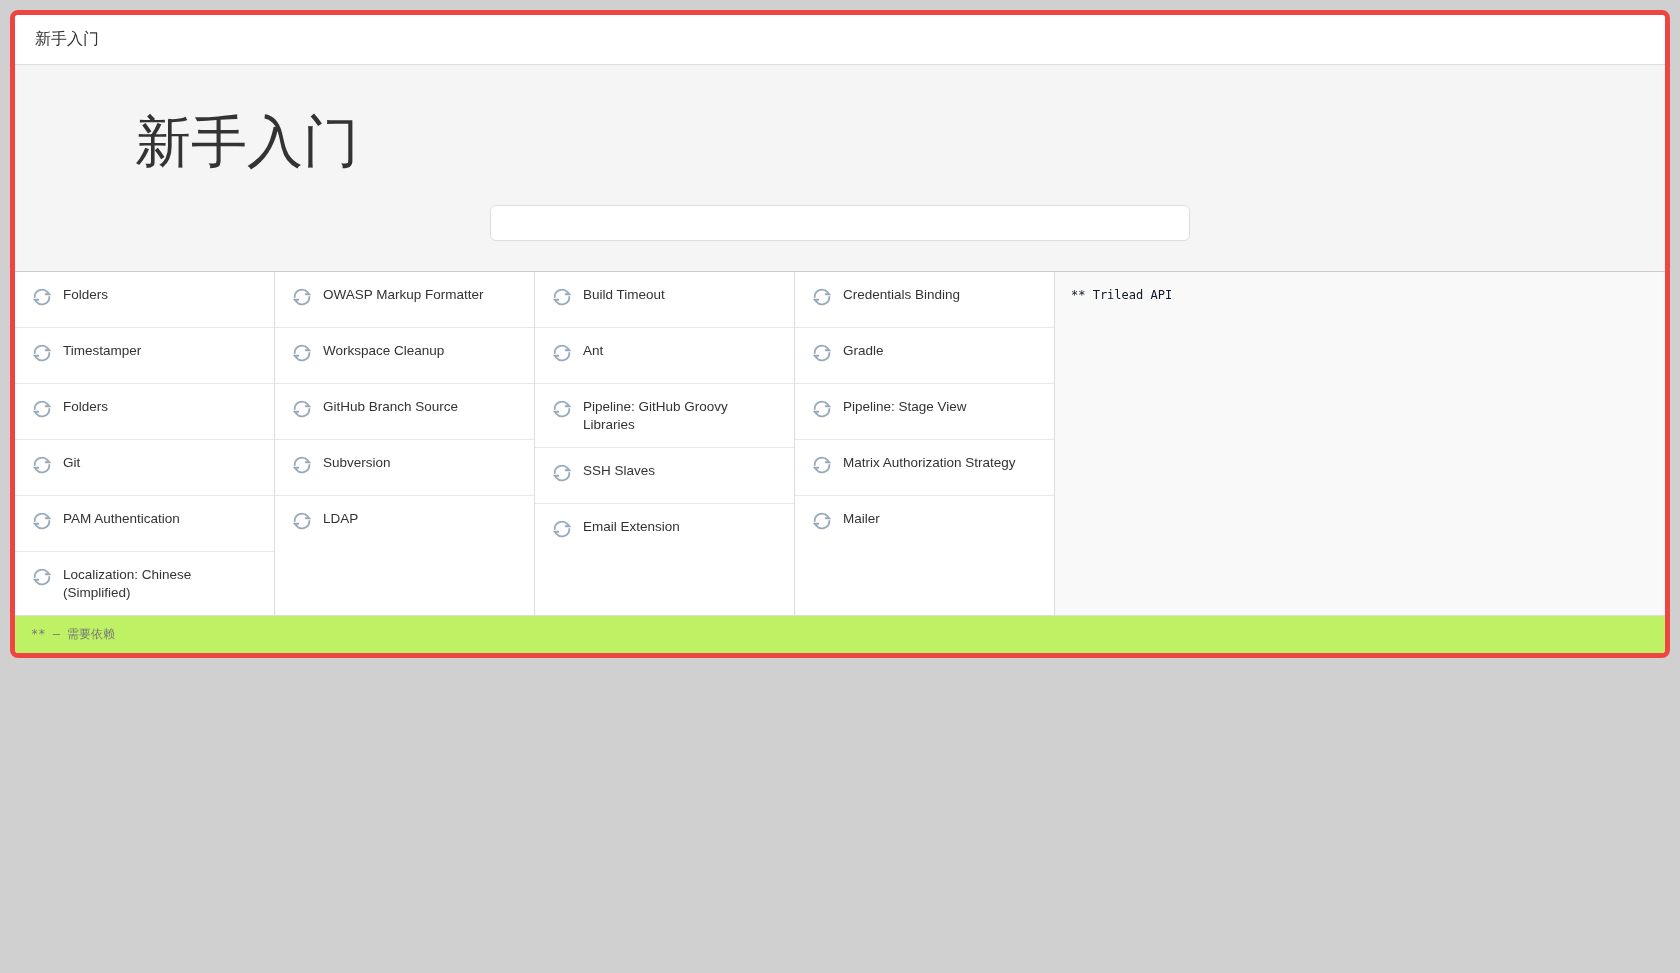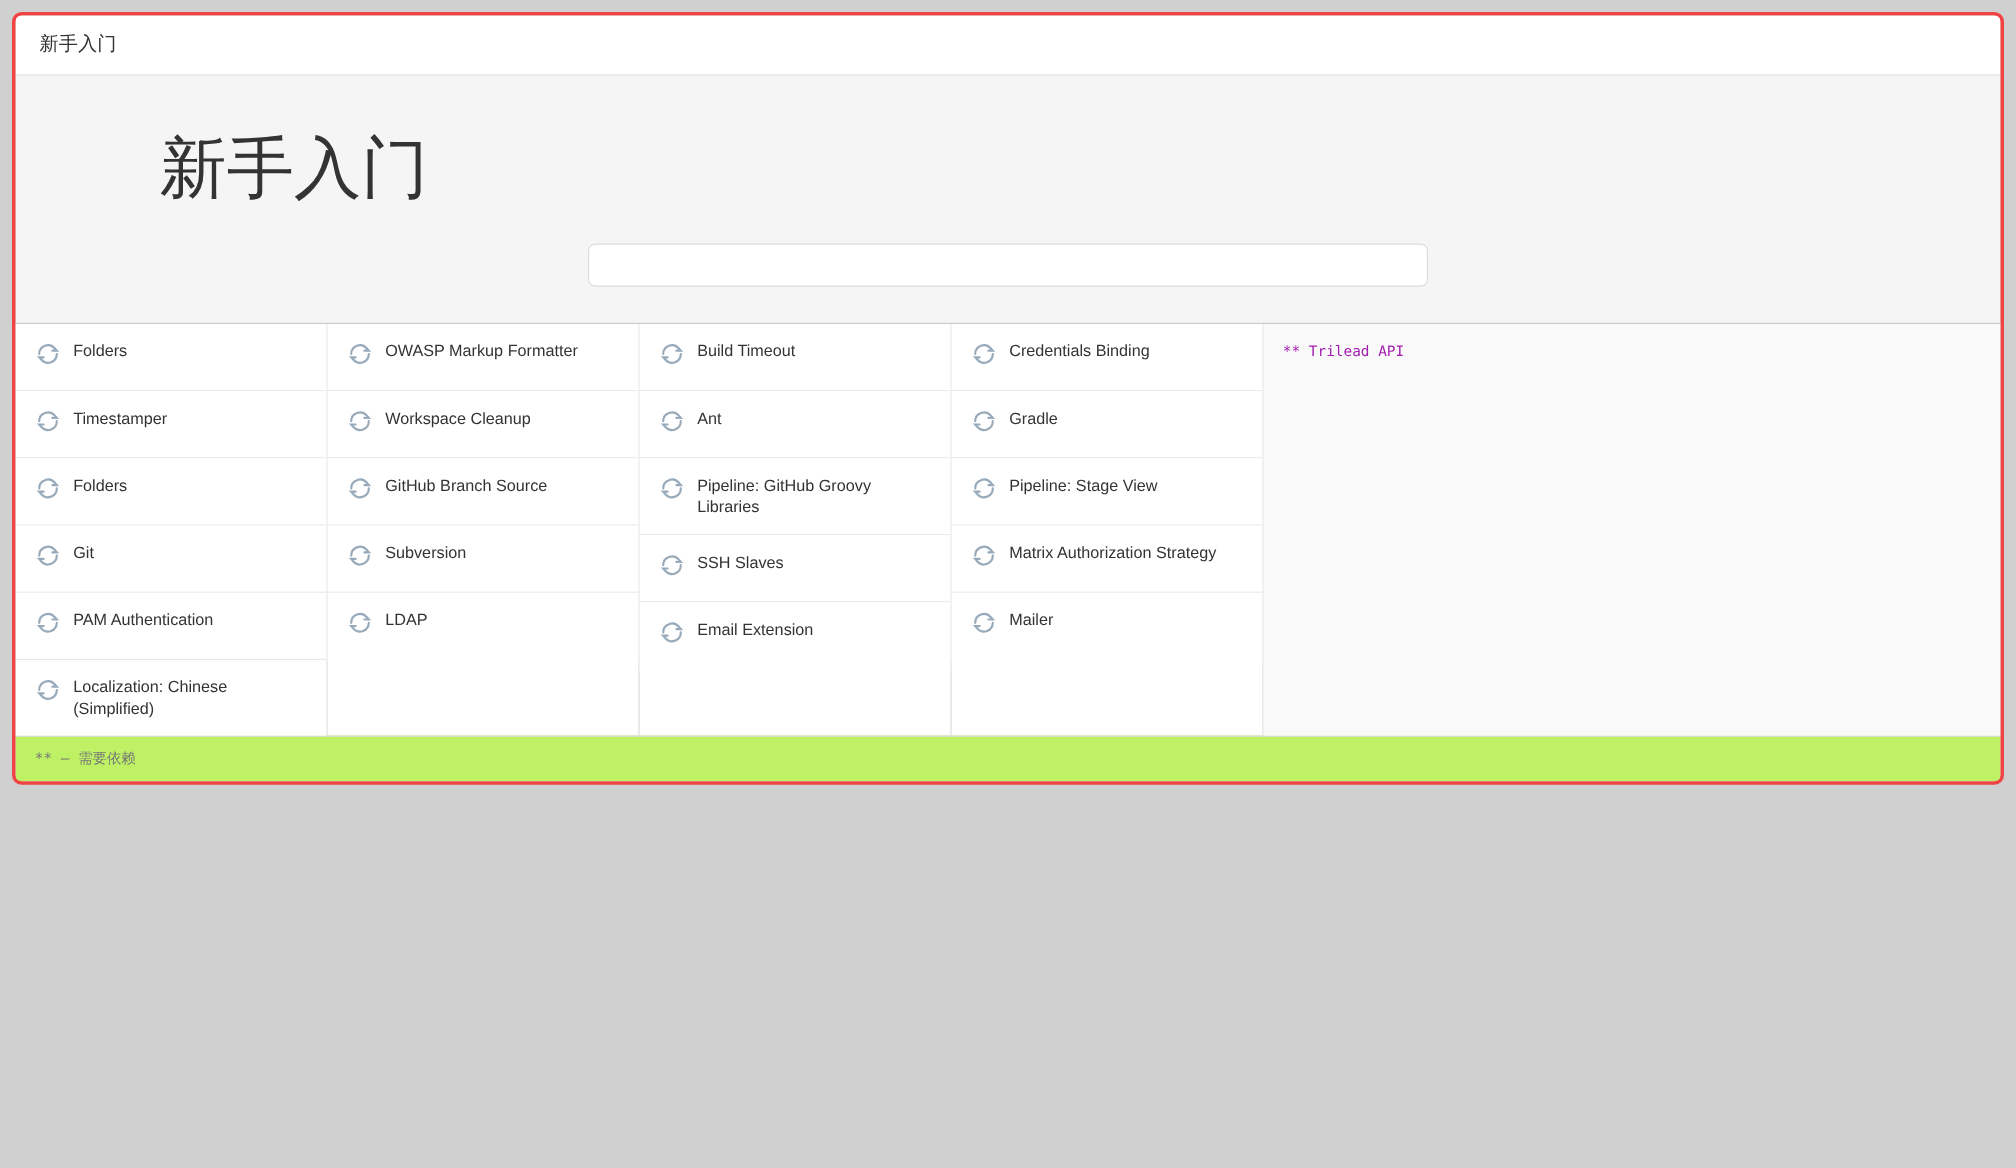--- a/index.html
+++ b/index.html
@@ -5,21 +5,21 @@
     * { box-sizing: border-box; margin: 0; padding: 0; }
     body {
       font-family: -apple-system, BlinkMacSystemFont, "Segoe UI", Helvetica, Arial, sans-serif;
       background: #d0d0d0;
       width: 1680px;
       min-height: 973px;
     }
 
     .outer-container {
       background: #e8e8e8;
-      border: 3px solid #ef4444;
+      border: 5px solid #ef4444;
       border-radius: 8px;
       margin: 10px;
       overflow: hidden;
     }
 
     
     .title-bar {
       background: #ffffff;
       border-bottom: 1px solid #ddd;
       padding: 14px 20px;
@@ -99,21 +99,21 @@
     
     .sidebar-col {
       background: #f9f9f9;
       padding: 16px;
       font-size: 12px;
       color: #666;
     }
     .sidebar-note {
       font-family: monospace;
       font-size: 12px;
-      color: #a21caf;
+      color: #0f172a;
       margin-bottom: 8px;
     }
 
     
     .bottom-note {
       background: #bef264;
       border-top: 1px solid #ddd;
       padding: 10px 16px;
       font-size: 12px;
       font-family: monospace;

